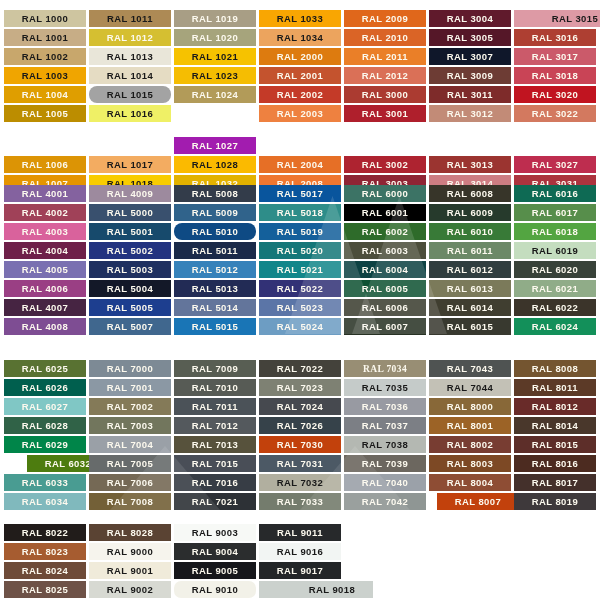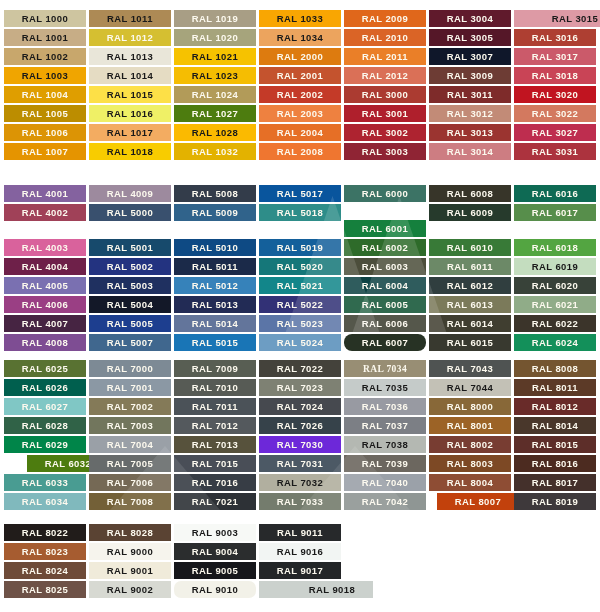--- a/index.html
+++ b/index.html
@@ -66,29 +66,29 @@
     <div class="cell" style="background: #0f172a; color: rgb(252, 249, 238);">RAL 3007</div>
     <div class="cell" style="background: rgb(203, 90, 106); color: rgb(252, 249, 238);">RAL 3017</div>
     <div class="cell" style="background: rgb(240, 165, 0); color: rgb(25, 25, 25);">RAL 1003</div>
     <div class="cell" style="background: rgb(229, 220, 195); color: rgb(25, 25, 25);">RAL 1014</div>
     <div class="cell" style="background: rgb(245, 189, 2); color: rgb(25, 25, 25);">RAL 1023</div>
     <div class="cell" style="background: rgb(196, 83, 46); color: rgb(252, 249, 238);">RAL 2001</div>
     <div class="cell" style="background: rgb(218, 112, 87); color: rgb(252, 249, 238);">RAL 2012</div>
     <div class="cell" style="background: rgb(109, 60, 52); color: rgb(252, 249, 238);">RAL 3009</div>
     <div class="cell" style="background: rgb(201, 68, 86); color: rgb(252, 249, 238);">RAL 3018</div>
     <div class="cell" style="background: rgb(223, 158, 0); color: rgb(252, 249, 238);">RAL 1004</div>
-    <div class="cell" style="background: #fde047; color: rgb(25, 25, 25);">RAL 1015</div>
+    <div class="cell" style="background: #a3a3a3; color: rgb(25, 25, 25); border-radius: 8px;">RAL 1015</div>
     <div class="cell" style="background: rgb(178, 155, 89); color: rgb(252, 249, 238);">RAL 1024</div>
     <div class="cell" style="background: rgb(196, 58, 40); color: rgb(252, 249, 238);">RAL 2002</div>
     <div class="cell" style="background: rgb(171, 59, 49); color: rgb(252, 249, 238);">RAL 3000</div>
     <div class="cell" style="background: rgb(126, 43, 42); color: rgb(252, 249, 238);">RAL 3011</div>
     <div class="cell" style="background: rgb(193, 20, 32); color: rgb(252, 249, 238);">RAL 3020</div>
     <div class="cell" style="background: rgb(188, 141, 0); color: rgb(252, 249, 238);">RAL 1005</div>
     <div class="cell" style="background: rgb(239, 240, 102); color: rgb(25, 25, 25);">RAL 1016</div>
-    <div class="cell" style="background: #4d7c0f; color: rgb(252, 249, 238);">RAL 1027</div>
+    <div class="cell" style="background: #a21caf; color: rgb(252, 249, 238); margin-top: 32px;">RAL 1027</div>
     <div class="cell" style="background: rgb(238, 129, 64); color: rgb(252, 249, 238);">RAL 2003</div>
     <div class="cell" style="background: rgb(175, 31, 44); color: rgb(252, 249, 238);">RAL 3001</div>
     <div class="cell" style="background: rgb(194, 139, 119); color: rgb(252, 249, 238);">RAL 3012</div>
     <div class="cell" style="background: rgb(211, 121, 95); color: rgb(252, 249, 238);">RAL 3022</div>
     <div class="cell" style="background: rgb(220, 148, 5); color: rgb(252, 249, 238);">RAL 1006</div>
     <div class="cell" style="background: rgb(243, 172, 97); color: rgb(25, 25, 25);">RAL 1017</div>
     <div class="cell" style="background: rgb(251, 186, 0); color: rgb(25, 25, 25);">RAL 1028</div>
     <div class="cell" style="background: rgb(230, 111, 38); color: rgb(252, 249, 238);">RAL 2004</div>
     <div class="cell" style="background: rgb(174, 35, 48); color: rgb(252, 249, 238);">RAL 3002</div>
     <div class="cell" style="background: rgb(155, 52, 48); color: rgb(252, 249, 238);">RAL 3013</div>
@@ -106,26 +106,26 @@
     <div class="cell" style="background: rgb(157, 138, 158); color: rgb(252, 249, 238);">RAL 4009</div>
     <div class="cell" style="background: rgb(51, 60, 74); color: rgb(252, 249, 238);">RAL 5008</div>
     <div class="cell" style="background: rgb(9, 85, 157); color: rgb(252, 249, 238);">RAL 5017</div>
     <div class="cell" style="background: rgb(60, 115, 101); color: rgb(252, 249, 238);">RAL 6000</div>
     <div class="cell" style="background: rgb(55, 53, 41); color: rgb(252, 249, 238);">RAL 6008</div>
     <div class="cell" style="background: rgb(14, 106, 84); color: rgb(252, 249, 238);">RAL 6016</div>
     <div class="cell" style="background: rgb(160, 65, 88); color: rgb(252, 249, 238);">RAL 4002</div>
     <div class="cell" style="background: rgb(57, 80, 110); color: rgb(252, 249, 238);">RAL 5000</div>
     <div class="cell" style="background: rgb(48, 99, 139); color: rgb(252, 249, 238);">RAL 5009</div>
     <div class="cell" style="background: rgb(46, 141, 137); color: rgb(252, 249, 238);">RAL 5018</div>
-    <div class="cell" style="background: #15803d; color: rgb(252, 249, 238); margin-top: 16px;">RAL 6001</div>
+    <div class="cell" style="background: #000000; color: rgb(252, 249, 238);">RAL 6001</div>
     <div class="cell" style="background: rgb(38, 58, 44); color: rgb(252, 249, 238);">RAL 6009</div>
     <div class="cell" style="background: rgb(87, 142, 75); color: rgb(252, 249, 238);">RAL 6017</div>
     <div class="cell" style="background: rgb(217, 98, 156); color: rgb(252, 249, 238);">RAL 4003</div>
     <div class="cell" style="background: rgb(23, 74, 108); color: rgb(252, 249, 238);">RAL 5001</div>
-    <div class="cell" style="background: rgb(14, 74, 132); color: rgb(252, 249, 238);">RAL 5010</div>
+    <div class="cell" style="background: rgb(14, 74, 132); color: rgb(252, 249, 238); border-radius: 8px;">RAL 5010</div>
     <div class="cell" style="background: rgb(20, 96, 155); color: rgb(252, 249, 238);">RAL 5019</div>
     <div class="cell" style="background: rgb(46, 107, 42); color: rgb(252, 249, 238);">RAL 6002</div>
     <div class="cell" style="background: rgb(56, 122, 55); color: rgb(252, 249, 238);">RAL 6010</div>
     <div class="cell" style="background: rgb(83, 165, 65); color: rgb(252, 249, 238);">RAL 6018</div>
     <div class="cell" style="background: rgb(110, 32, 73); color: rgb(252, 249, 238);">RAL 4004</div>
     <div class="cell" style="background: rgb(35, 51, 128); color: rgb(252, 249, 238);">RAL 5002</div>
     <div class="cell" style="background: rgb(27, 42, 73); color: rgb(252, 249, 238);">RAL 5011</div>
     <div class="cell" style="background: rgb(21, 119, 121); color: rgb(252, 249, 238);">RAL 5020</div>
     <div class="cell" style="background: rgb(76, 78, 59); color: rgb(252, 249, 238);">RAL 6003</div>
     <div class="cell" style="background: rgb(108, 137, 103); color: rgb(252, 249, 238);">RAL 6011</div>
@@ -148,21 +148,21 @@
     <div class="cell" style="background: rgb(29, 62, 143); color: rgb(252, 249, 238);">RAL 5005</div>
     <div class="cell" style="background: rgb(99, 117, 155); color: rgb(252, 249, 238);">RAL 5014</div>
     <div class="cell" style="background: rgb(91, 117, 167); color: rgb(252, 249, 238);">RAL 5023</div>
     <div class="cell" style="background: rgb(58, 60, 46); color: rgb(252, 249, 238);">RAL 6006</div>
     <div class="cell" style="background: rgb(64, 62, 48); color: rgb(252, 249, 238);">RAL 6014</div>
     <div class="cell" style="background: rgb(59, 52, 42); color: rgb(252, 249, 238);">RAL 6022</div>
     <div class="cell" style="background: rgb(126, 77, 147); color: rgb(252, 249, 238);">RAL 4008</div>
     <div class="cell" style="background: rgb(64, 103, 142); color: rgb(252, 249, 238);">RAL 5007</div>
     <div class="cell" style="background: rgb(25, 117, 182); color: rgb(252, 249, 238);">RAL 5015</div>
     <div class="cell" style="background: rgb(109, 157, 195); color: rgb(252, 249, 238);">RAL 5024</div>
-    <div class="cell" style="background: rgb(39, 50, 36); color: rgb(252, 249, 238); border-radius: 8px;">RAL 6007</div>
+    <div class="cell" style="background: rgb(39, 50, 36); color: rgb(252, 249, 238);">RAL 6007</div>
     <div class="cell" style="background: rgb(56, 57, 47); color: rgb(252, 249, 238);">RAL 6015</div>
     <div class="cell" style="background: rgb(19, 144, 90); color: rgb(252, 249, 238);">RAL 6024</div>
   </div>
 <div class="block" id="b3" style="grid-template-columns: repeat(7, 82px);">
     <div class="cell" style="background: rgb(89, 114, 50); color: rgb(252, 249, 238);">RAL 6025</div>
     <div class="cell" style="background: rgb(125, 138, 149); color: rgb(252, 249, 238);">RAL 7000</div>
     <div class="cell" style="background: rgb(88, 94, 83); color: rgb(252, 249, 238);">RAL 7009</div>
     <div class="cell" style="background: rgb(68, 66, 59); color: rgb(252, 249, 238);">RAL 7022</div>
     <div class="cell" style="background: rgb(152, 142, 116); color: rgb(252, 249, 238); font-family: Liberation Serif, serif;">RAL 7034</div>
     <div class="cell" style="background: rgb(79, 83, 82); color: rgb(252, 249, 238);">RAL 7043</div>
@@ -184,21 +184,21 @@
     <div class="cell" style="background: rgb(48, 98, 71); color: rgb(252, 249, 238);">RAL 6028</div>
     <div class="cell" style="background: rgb(114, 118, 93); color: rgb(252, 249, 238);">RAL 7003</div>
     <div class="cell" style="background: rgb(84, 89, 93); color: rgb(252, 249, 238);">RAL 7012</div>
     <div class="cell" style="background: rgb(54, 66, 74); color: rgb(252, 249, 238);">RAL 7026</div>
     <div class="cell" style="background: rgb(124, 127, 133); color: rgb(252, 249, 238);">RAL 7037</div>
     <div class="cell" style="background: rgb(156, 99, 38); color: rgb(252, 249, 238);">RAL 8001</div>
     <div class="cell" style="background: rgb(73, 55, 43); color: rgb(252, 249, 238);">RAL 8014</div>
     <div class="cell" style="background: rgb(0, 133, 73); color: rgb(252, 249, 238);">RAL 6029</div>
     <div class="cell" style="background: rgb(154, 160, 167); color: rgb(252, 249, 238);">RAL 7004</div>
     <div class="cell" style="background: rgb(87, 82, 60); color: rgb(252, 249, 238);">RAL 7013</div>
-    <div class="cell" style="background: #6d28d9; color: rgb(252, 249, 238);">RAL 7030</div>
+    <div class="cell" style="background: #c2410c; color: rgb(252, 249, 238);">RAL 7030</div>
     <div class="cell" style="background: rgb(180, 184, 178); color: rgb(25, 25, 25);">RAL 7038</div>
     <div class="cell" style="background: rgb(120, 61, 50); color: rgb(252, 249, 238);">RAL 8002</div>
     <div class="cell" style="background: rgb(93, 46, 41); color: rgb(252, 249, 238);">RAL 8015</div>
     <div class="cell" style="background: #4d7c0f; color: rgb(252, 249, 238); margin-left: 23px;">RAL 6032</div>
     <div class="cell" style="background: rgb(103, 107, 107); color: rgb(252, 249, 238);">RAL 7005</div>
     <div class="cell" style="background: rgb(73, 78, 87); color: rgb(252, 249, 238);">RAL 7015</div>
     <div class="cell" style="background: rgb(76, 89, 101); color: rgb(252, 249, 238);">RAL 7031</div>
     <div class="cell" style="background: rgb(108, 103, 95); color: rgb(252, 249, 238);">RAL 7039</div>
     <div class="cell" style="background: rgb(125, 73, 37); color: rgb(252, 249, 238);">RAL 8003</div>
     <div class="cell" style="background: rgb(76, 43, 32); color: rgb(252, 249, 238);">RAL 8016</div>

